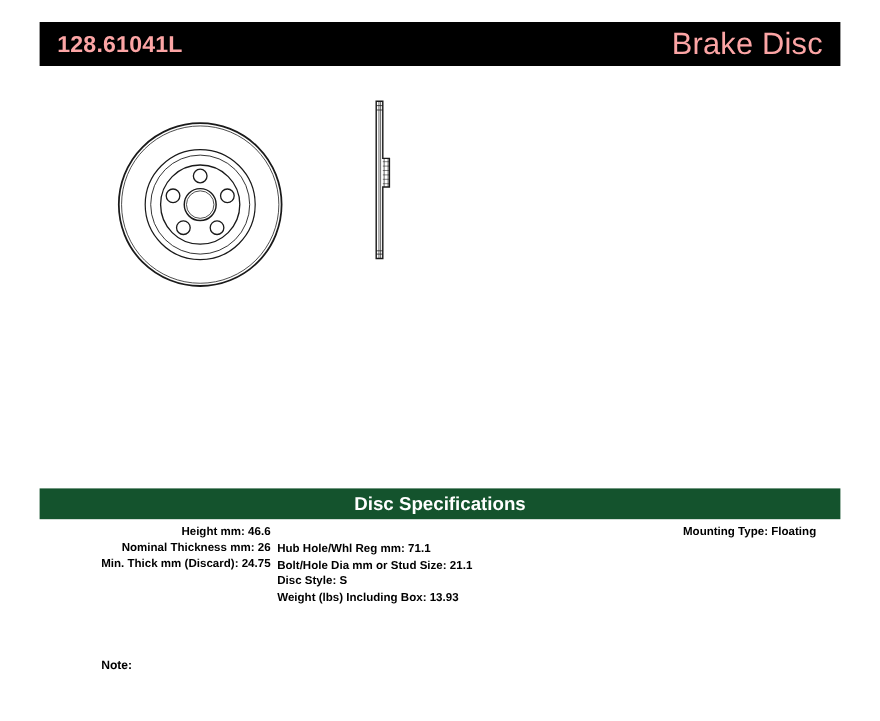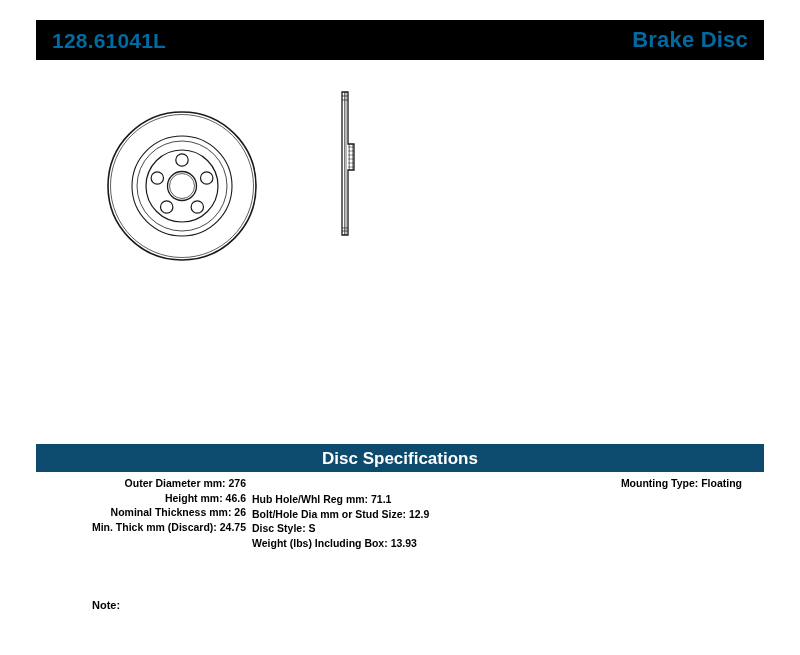--- a/index.html
+++ b/index.html
@@ -17,36 +17,36 @@
   }
 
   
   .header-bar {
     position: absolute;
     left: 36px;
     top: 20px;
     width: 728px;
     height: 40px;
     background: #000000;
-    color: #0369a1;
+    color: #fca5a5;
     display: flex;
     align-items: center;
     justify-content: space-between;
     box-sizing: border-box;
     padding: 0 16px;
   }
   .part-number {
     font-size: 21px;
     font-weight: bold;
     letter-spacing: 0.2px;
     line-height: 1;
   }
   .product-title {
-    font-size: 22px;
-    font-weight: bold;
+    font-size: 28px;
+    font-weight: normal;
     letter-spacing: 0.2px;
     line-height: 1;
   }
 
   
   .drawing-area {
     position: absolute;
     left: 36px;
     top: 70px;
     width: 728px;
@@ -56,21 +56,21 @@
     display: block;
   }
 
   
   .specs-bar {
     position: absolute;
     left: 36px;
     top: 444px;
     width: 728px;
     height: 28px;
-    background: #0c4a6e;
+    background: #14532d;
     color: #ffffff;
     display: flex;
     align-items: center;
     justify-content: center;
     box-sizing: border-box;
   }
   .specs-bar-title {
     font-size: 17px;
     font-weight: bold;
     line-height: 1;
@@ -186,29 +186,28 @@
   </svg>
 </div>
 
 <div class="specs-bar">
   <div class="specs-bar-title">Disc Specifications</div>
 </div>
 
 <div class="specs-body">
 
   <div class="spec-col col-left">
-    <div class="spec-line">Outer Diameter mm: 276</div>
     <div class="spec-line">Height mm: 46.6</div>
     <div class="spec-line">Nominal Thickness mm: 26</div>
     <div class="spec-line">Min. Thick mm (Discard): 24.75</div>
   </div>
 
   <div class="spec-col col-mid">
     <div class="spec-line">Hub Hole/Whl Reg mm: 71.1</div>
-    <div class="spec-line">Bolt/Hole Dia mm or Stud Size: 12.9</div>
+    <div class="spec-line">Bolt/Hole Dia mm or Stud Size: 21.1</div>
     <div class="spec-line">Disc Style: S</div>
     <div class="spec-line">Weight (lbs) Including Box: 13.93</div>
   </div>
 
   <div class="spec-col col-right">
     <div class="spec-line">Mounting Type: Floating</div>
   </div>
 
 </div>
 

